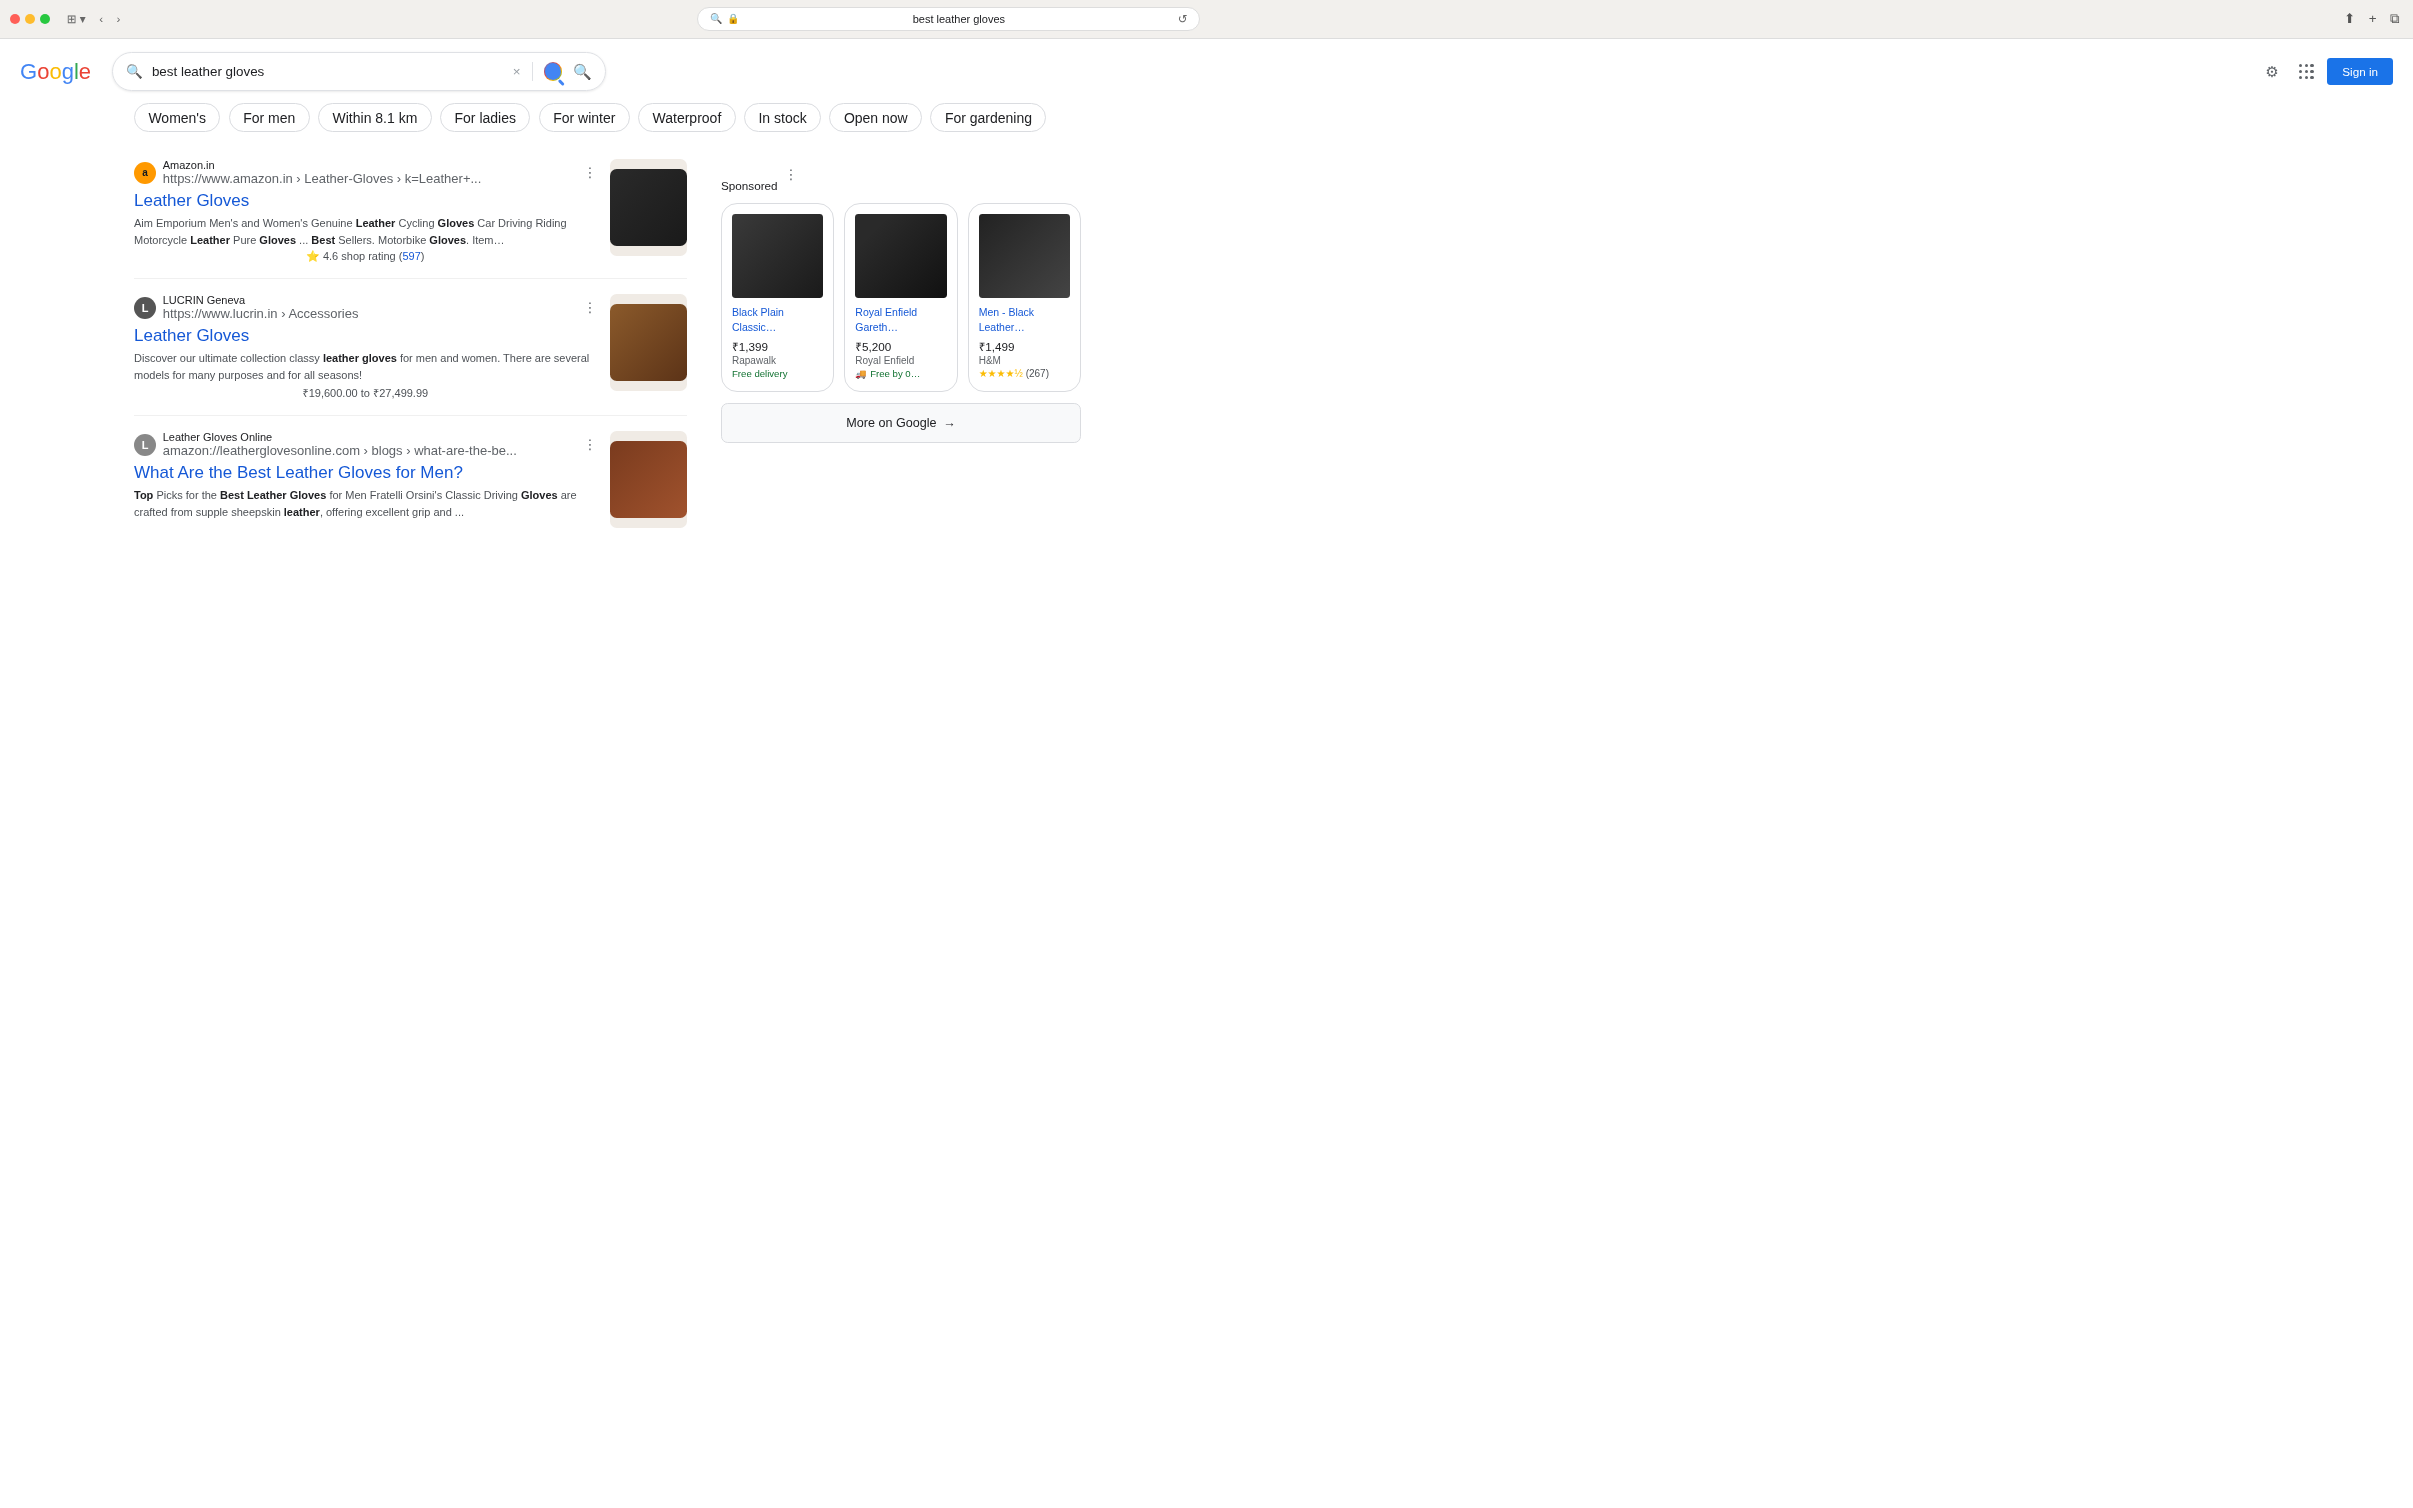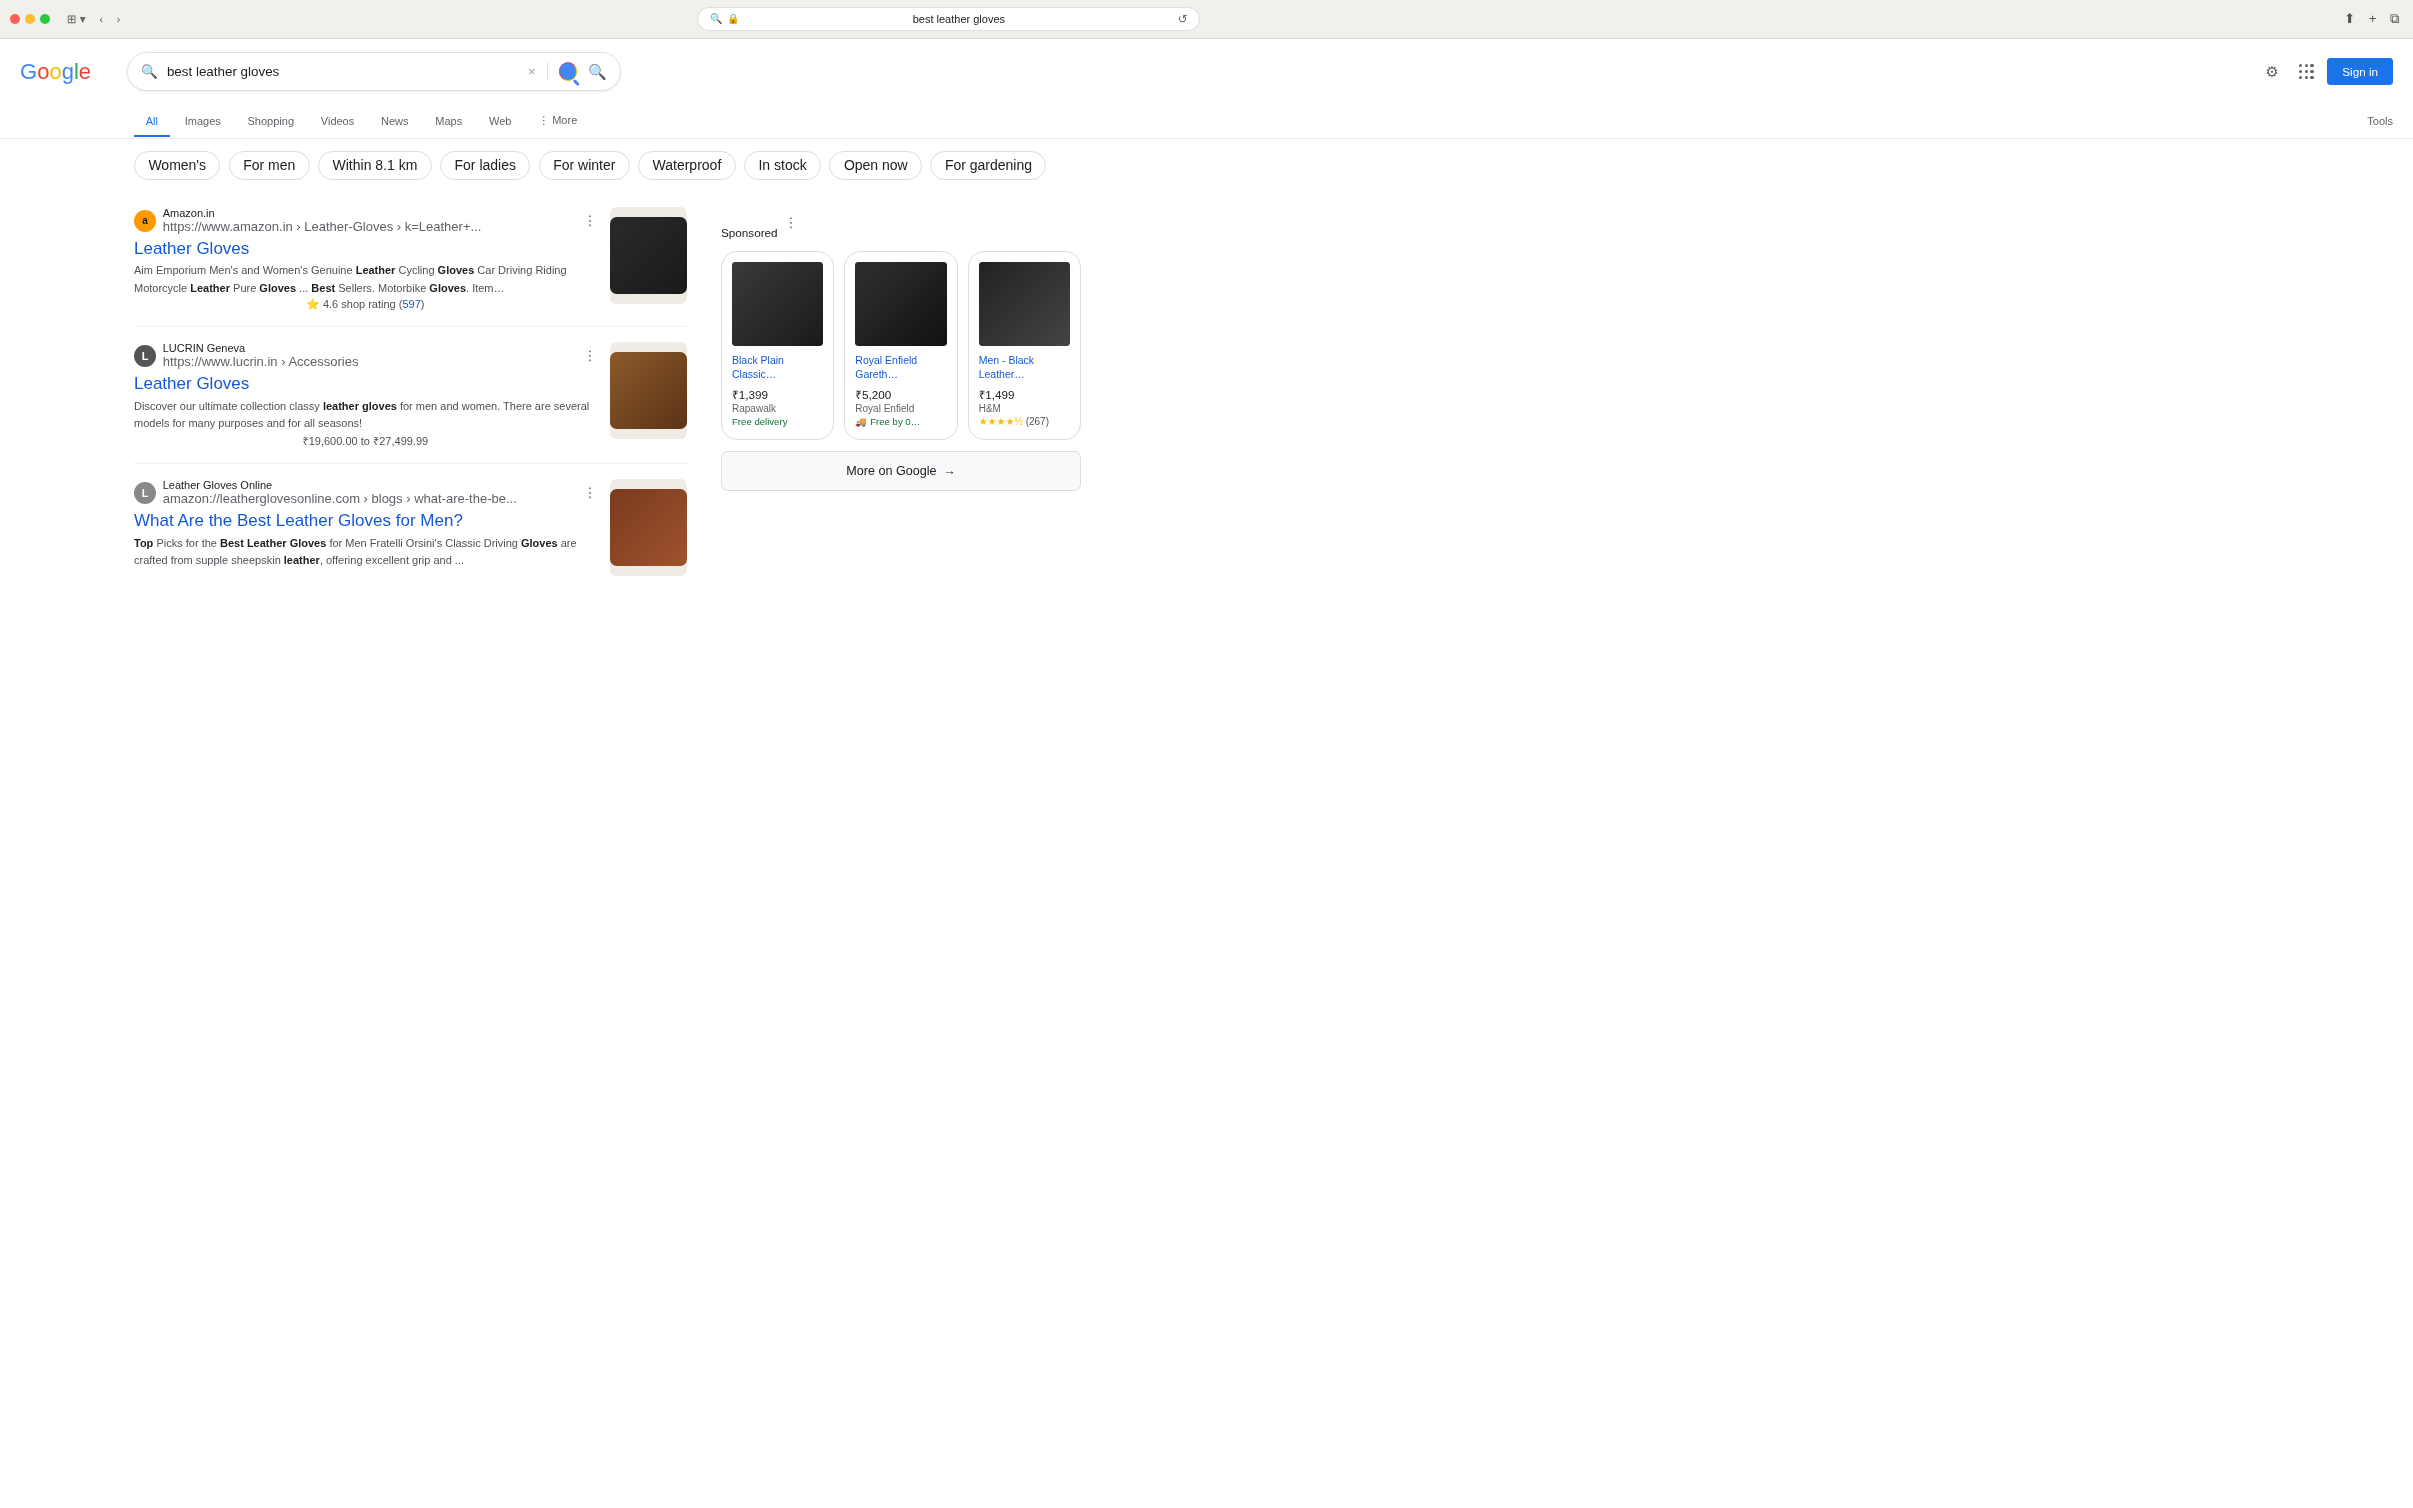--- a/index.html
+++ b/index.html
@@ -73,21 +73,21 @@
     
     .google-header {
       display: flex;
       align-items: center;
       padding: 13.4px 20px 0 20px;
       gap: 13.4px;
     }
     .google-logo {
       font-size: 22px;
       font-weight: 400;
-      margin-right: 23px;
+      margin-right: 8px;
       white-space: nowrap;
     }
     .logo-g { color: #4285f4; }
     .logo-o1 { color: #ea4335; }
     .logo-o2 { color: #fbbc05; }
     .logo-g2 { color: #4285f4; }
     .logo-l { color: #34a853; }
     .logo-e { color: #ea4335; }
 
     .search-bar-container {
@@ -477,31 +477,20 @@
             <div class="apps-dot"></div>
           <div class="apps-dot"></div>
             <div class="apps-dot"></div>
             <div class="apps-dot"></div>
         </div>
       </button>
       <button class="sign-in-btn">Sign in</button>
     </div>
   </div>
 
-  <div class="search-nav">
-    <button class="nav-tab active">All</button>
-    <button class="nav-tab">Images</button>
-    <button class="nav-tab">Shopping</button>
-    <button class="nav-tab">Videos</button>
-    <button class="nav-tab">News</button>
-    <button class="nav-tab">Maps</button>
-    <button class="nav-tab">Web</button>
-    <button class="nav-tab">⋮ More</button>
-    <button class="nav-tab nav-tools">Tools</button>
-  </div>
 
   <div class="filter-pills">
     <button class="filter-pill">Women's</button>
     <button class="filter-pill">For men</button>
     <button class="filter-pill">Within 8.1 km</button>
     <button class="filter-pill">For ladies</button>
     <button class="filter-pill">For winter</button>
     <button class="filter-pill">Waterproof</button>
     <button class="filter-pill">In stock</button>
     <button class="filter-pill">Open now</button>

